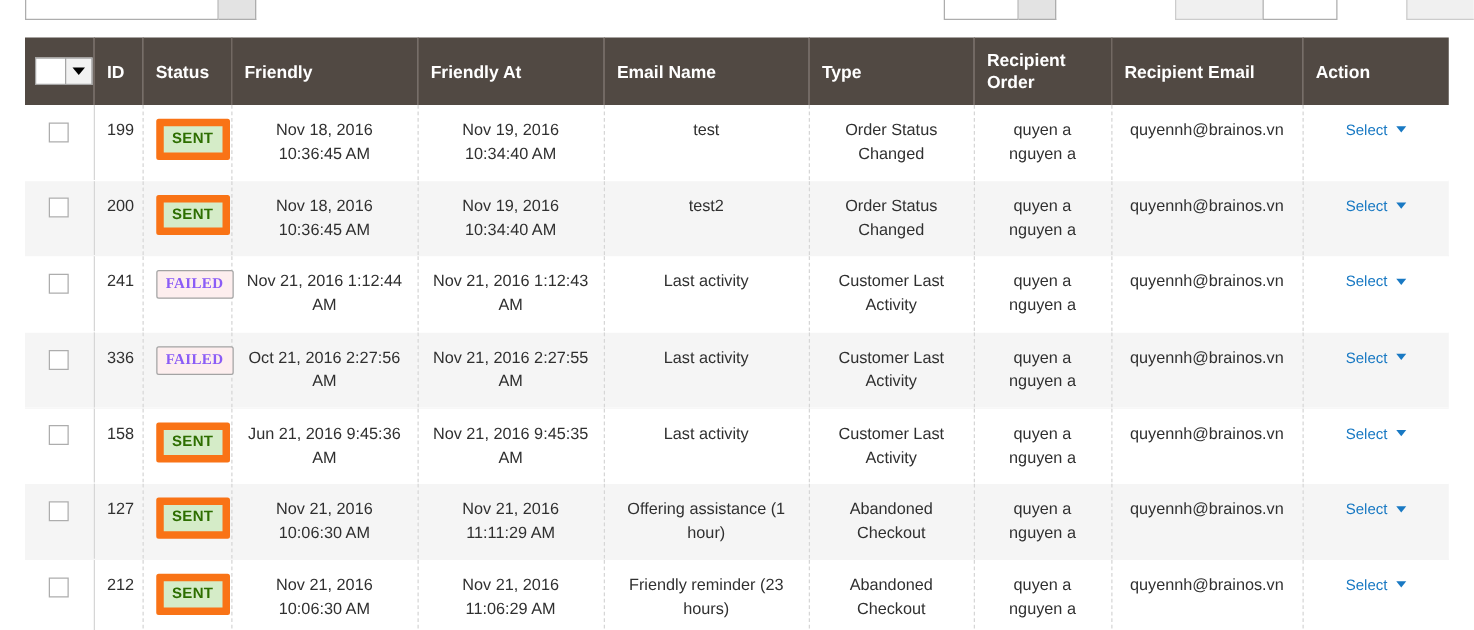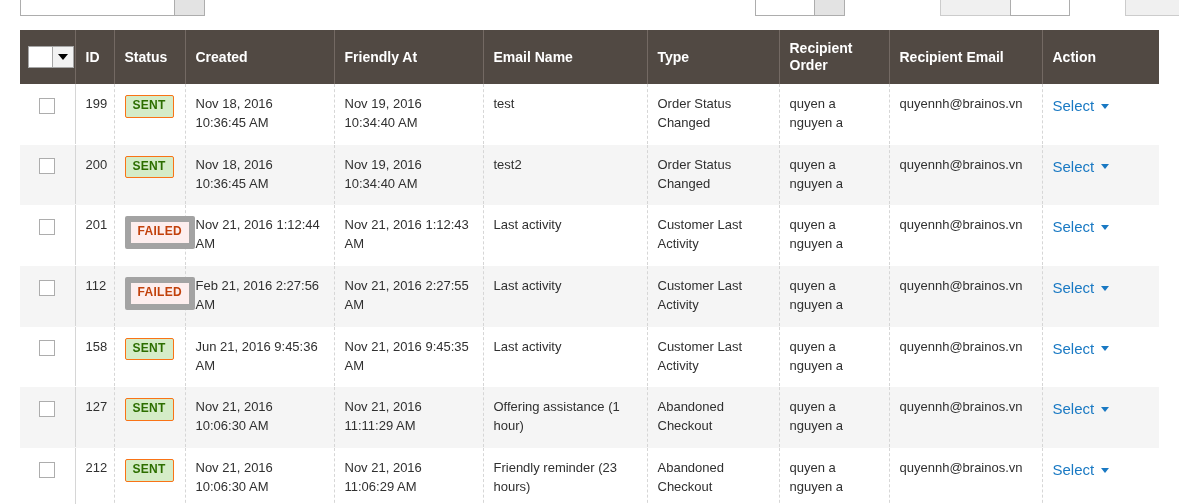--- a/index.html
+++ b/index.html
@@ -132,21 +132,21 @@
     border-right: 1px dashed #d6d6d6;
     border-bottom: 1px solid #ffffff;
     line-height: 1.45;
     color: #303030;
     font-size: 13px;
     background: transparent;
     box-sizing: border-box;
     height: 58px;
   }
   table.grid tbody td:last-child { border-right: none; }
-  table.grid tbody tr { background: #ffffff; }
+  table.grid tbody tr { background: #ffffff; text-align: center; }
   table.grid tbody tr.alt { background: #f5f5f5; }
   table.grid tbody tr.alt td { border-bottom: 1px solid #f5f5f5; }
 
   table.grid tbody td.cell-check {
     text-align: center;
     border-right: 1px solid #d6d6d6;
     padding-top: 12px;
   }
   .row-checkbox {
     width: 16px;
@@ -163,32 +163,33 @@
     padding: 2px 7px 3px;
     font-size: 12px;
     font-weight: bold;
     letter-spacing: .3px;
     line-height: 1.3;
     border-radius: 2px;
     box-sizing: border-box;
   }
   .badge.sent {
     background: #d5ecc8;
-    border: 1px solid #f97316;
+    border: 6px solid #f97316;
     color: #2d6e00;
   }
   .badge.failed {
     background: #fdeeee;
-    border: 6px solid #a3a3a3;
-    color: #c2410c;
+    border: 1px solid #a3a3a3;
+    color: #8b5cf6;
+    font-family: Liberation Serif, serif;
   }
 
   .action-select {
     color: #1979c3;
-    font-size: 15px;
+    font-size: 12px;
     text-decoration: none;
     cursor: pointer;
     white-space: nowrap;
   }
   .action-caret {
     display: inline-block;
     width: 0; height: 0;
     border-left: 4px solid transparent;
     border-right: 4px solid transparent;
     border-top: 5px solid #1979c3;
@@ -241,21 +242,21 @@
         <th class="th-check">
           <span class="mass-select">
             <span class="ms-box"></span>
             <span class="ms-arrow">
               <span class="caret-down"></span>
             </span>
           </span>
         </th>
         <th>ID</th>
         <th>Status</th>
-        <th>Created</th>
+        <th>Friendly</th>
         <th>Friendly At</th>
         <th>Email Name</th>
         <th>Type</th>
         <th>Recipient Order</th>
         <th>Recipient Email</th>
         <th>Action</th>
       </tr>
     </thead>
     <tbody id="grid-body">
         <tr class="">
@@ -277,35 +278,35 @@
           <td>Nov 18, 2016 10:36:45 AM</td>
           <td>Nov 19, 2016 10:34:40 AM</td>
           <td>test2</td>
           <td>Order Status Changed</td>
           <td>quyen a nguyen a</td>
           <td>quyennh@brainos.vn</td>
           <td><a class="action-select">Select<span class="action-caret"></span></a></td>
         </tr>
         <tr class="">
           <td class="cell-check"><span class="row-checkbox"></span></td>
-          <td>201</td>
+          <td>241</td>
           <td><span class="badge failed">FAILED</span></td>
           <td>Nov 21, 2016 1:12:44 AM</td>
           <td>Nov 21, 2016 1:12:43 AM</td>
           <td>Last activity</td>
           <td>Customer Last Activity</td>
           <td>quyen a nguyen a</td>
           <td>quyennh@brainos.vn</td>
           <td><a class="action-select">Select<span class="action-caret"></span></a></td>
         </tr>
         <tr class="alt">
           <td class="cell-check"><span class="row-checkbox"></span></td>
-          <td>112</td>
+          <td>336</td>
           <td><span class="badge failed">FAILED</span></td>
-          <td>Feb 21, 2016 2:27:56 AM</td>
+          <td>Oct 21, 2016 2:27:56 AM</td>
           <td>Nov 21, 2016 2:27:55 AM</td>
           <td>Last activity</td>
           <td>Customer Last Activity</td>
           <td>quyen a nguyen a</td>
           <td>quyennh@brainos.vn</td>
           <td><a class="action-select">Select<span class="action-caret"></span></a></td>
         </tr>
         <tr class="">
           <td class="cell-check"><span class="row-checkbox"></span></td>
           <td>158</td>

